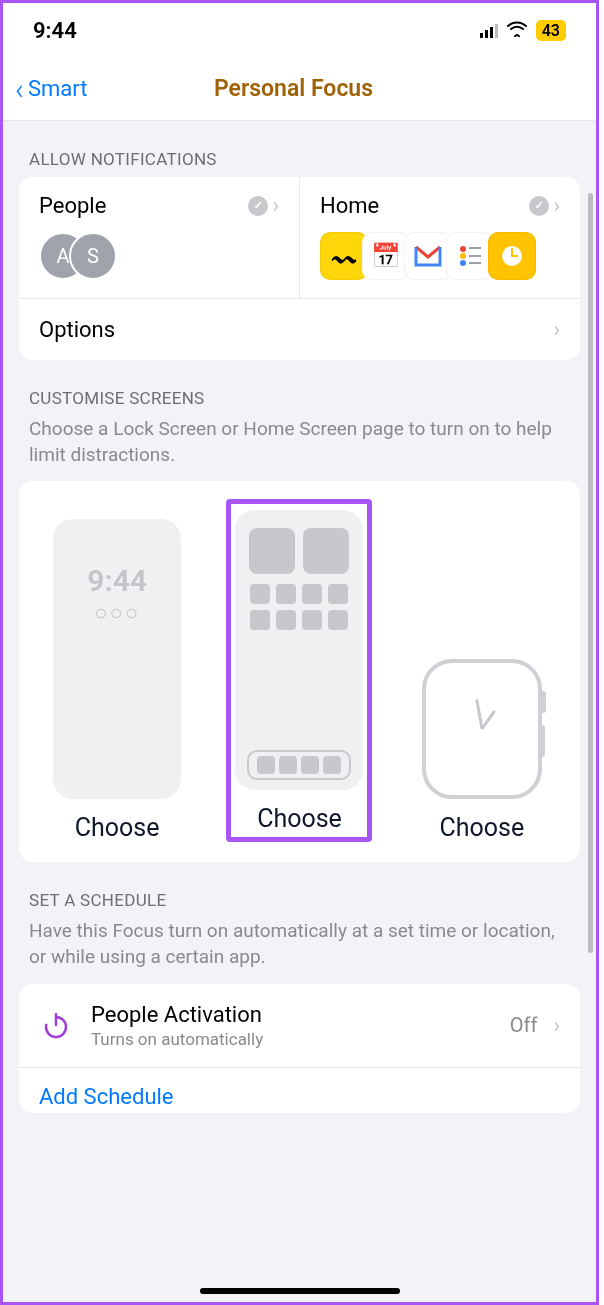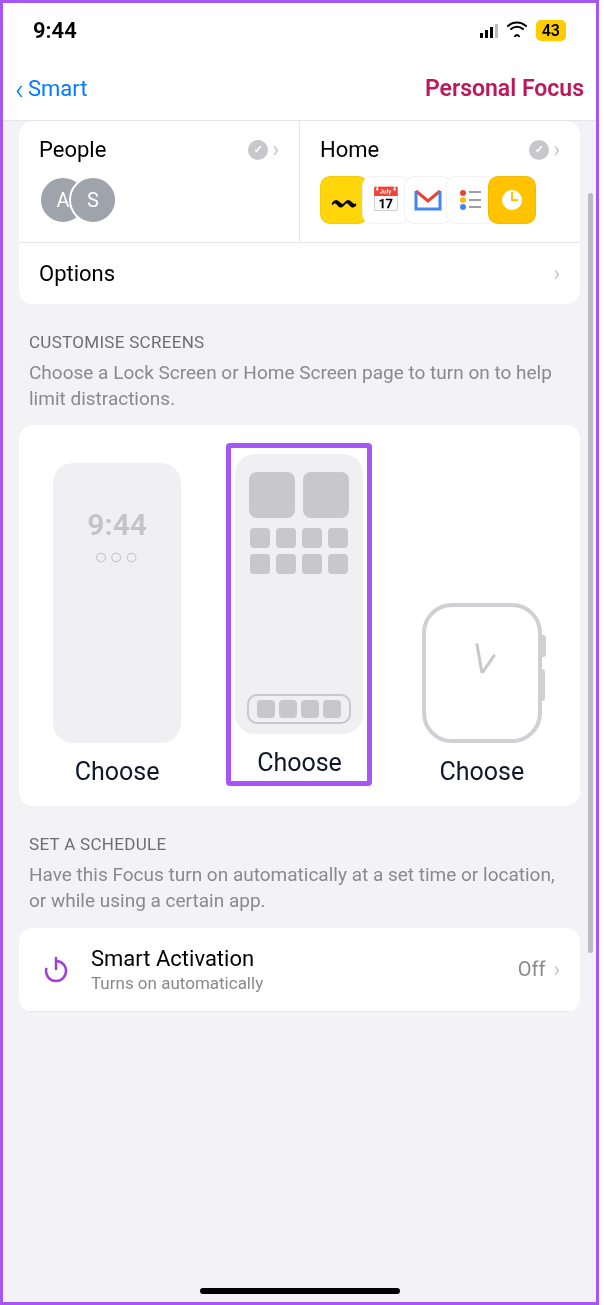--- a/index.html
+++ b/index.html
@@ -62,24 +62,24 @@
     gap: 4px;
   }
   .back-chevron {
     font-size: 30px;
     font-weight: 300;
     line-height: 1;
   }
   .nav-title {
     position: absolute;
     left: 0; right: 12px;
-    text-align: right;
+    text-align: center;
     font-size: 23px;
     font-weight: 600;
-    color: #be185d;
+    color: #a16207;
     pointer-events: none;
   }
   .content {
     background: #f2f2f7;
     height: calc(100% - 118px);
     overflow: hidden;
     padding: 0 16px;
   }
   .section-header {
     padding: 28px 10px 8px 10px;
@@ -200,21 +200,21 @@
   .schedule-row {
     display:flex; align-items:center; padding:18px 20px; gap:18px;
   }
   .power-icon{
     width:34px;height:34px;
     display:flex;align-items:center;justify-content:center;
     color:#9f3fd6;font-size:28px;font-weight:300;
   }
   .sched-text .main{font-size:22px;color:#000;}
   .sched-text .sub{font-size:17px;color:#8a8a8e;margin-top:2px;}
-  .sched-right{margin-left:auto;display:flex;align-items:center;gap:8px;color:#8a8a8e;font-size:20px;}
+  .sched-right{margin-left:auto;display:flex;align-items:center;gap:16px;color:#8a8a8e;font-size:20px;}
   .add-sched{color:#007aff;font-size:22px;padding:16px 20px 4px;}
   .home-indicator{
     position:absolute;bottom:8px;left:50%;transform:translateX(-50%);
     width:200px;height:6px;background:#000;border-radius:3px;
   }
   .scrollbar-ind{
     position:absolute; right:3px; top:190px; width:5px; height:760px;
     background:#bcbcc0; border-radius:3px;
   }
 </style>
@@ -242,20 +242,21 @@
 
   <div class="nav-bar">
     <div class="back-btn">
       <span class="back-chevron">‹</span>
       <span>Smart</span>
     </div>
     <div class="nav-title">Personal Focus</div>
   </div>
 
   <div class="content">
+    <div class="section-header first">ALLOW NOTIFICATIONS</div>
 
     <div class="card">
       <div class="two-col">
         <div class="col">
           <div class="col-header">
             <span class="col-title">People</span>
             <span class="col-icons">
               <span class="badge-seal"></span>
               <span class="chev">›</span>
             </span>
@@ -371,28 +372,29 @@
 
     <div class="card">
       <div class="schedule-row">
         <div class="power-icon">
           <svg width="30" height="30" viewBox="0 0 30 30">
               <circle cx="15" cy="17" r="10" stroke="#9f3fd6" stroke-width="2.5" fill="none" stroke-dasharray="50 12" transform="rotate(-90 15 17)"></circle>
               <line x1="15" y1="4" x2="15" y2="15" stroke="#9f3fd6" stroke-width="2.5" stroke-linecap="round"></line>
             </svg>
         </div>
         <div class="sched-text">
-          <div class="main">Smart Activation</div>
+          <div class="main">People Activation</div>
           <div class="sub">Turns on automatically</div>
         </div>
         <div class="sched-right">
           <span>Off</span>
           <span class="chev">›</span>
         </div>
       </div>
       <div class="divider"></div>
+      <div class="add-sched">Add Schedule</div>
     </div>
 
   </div>
 
   <div class="scrollbar-ind"></div>
   <div class="home-indicator"></div>
 </div>
 
 </body></html>

